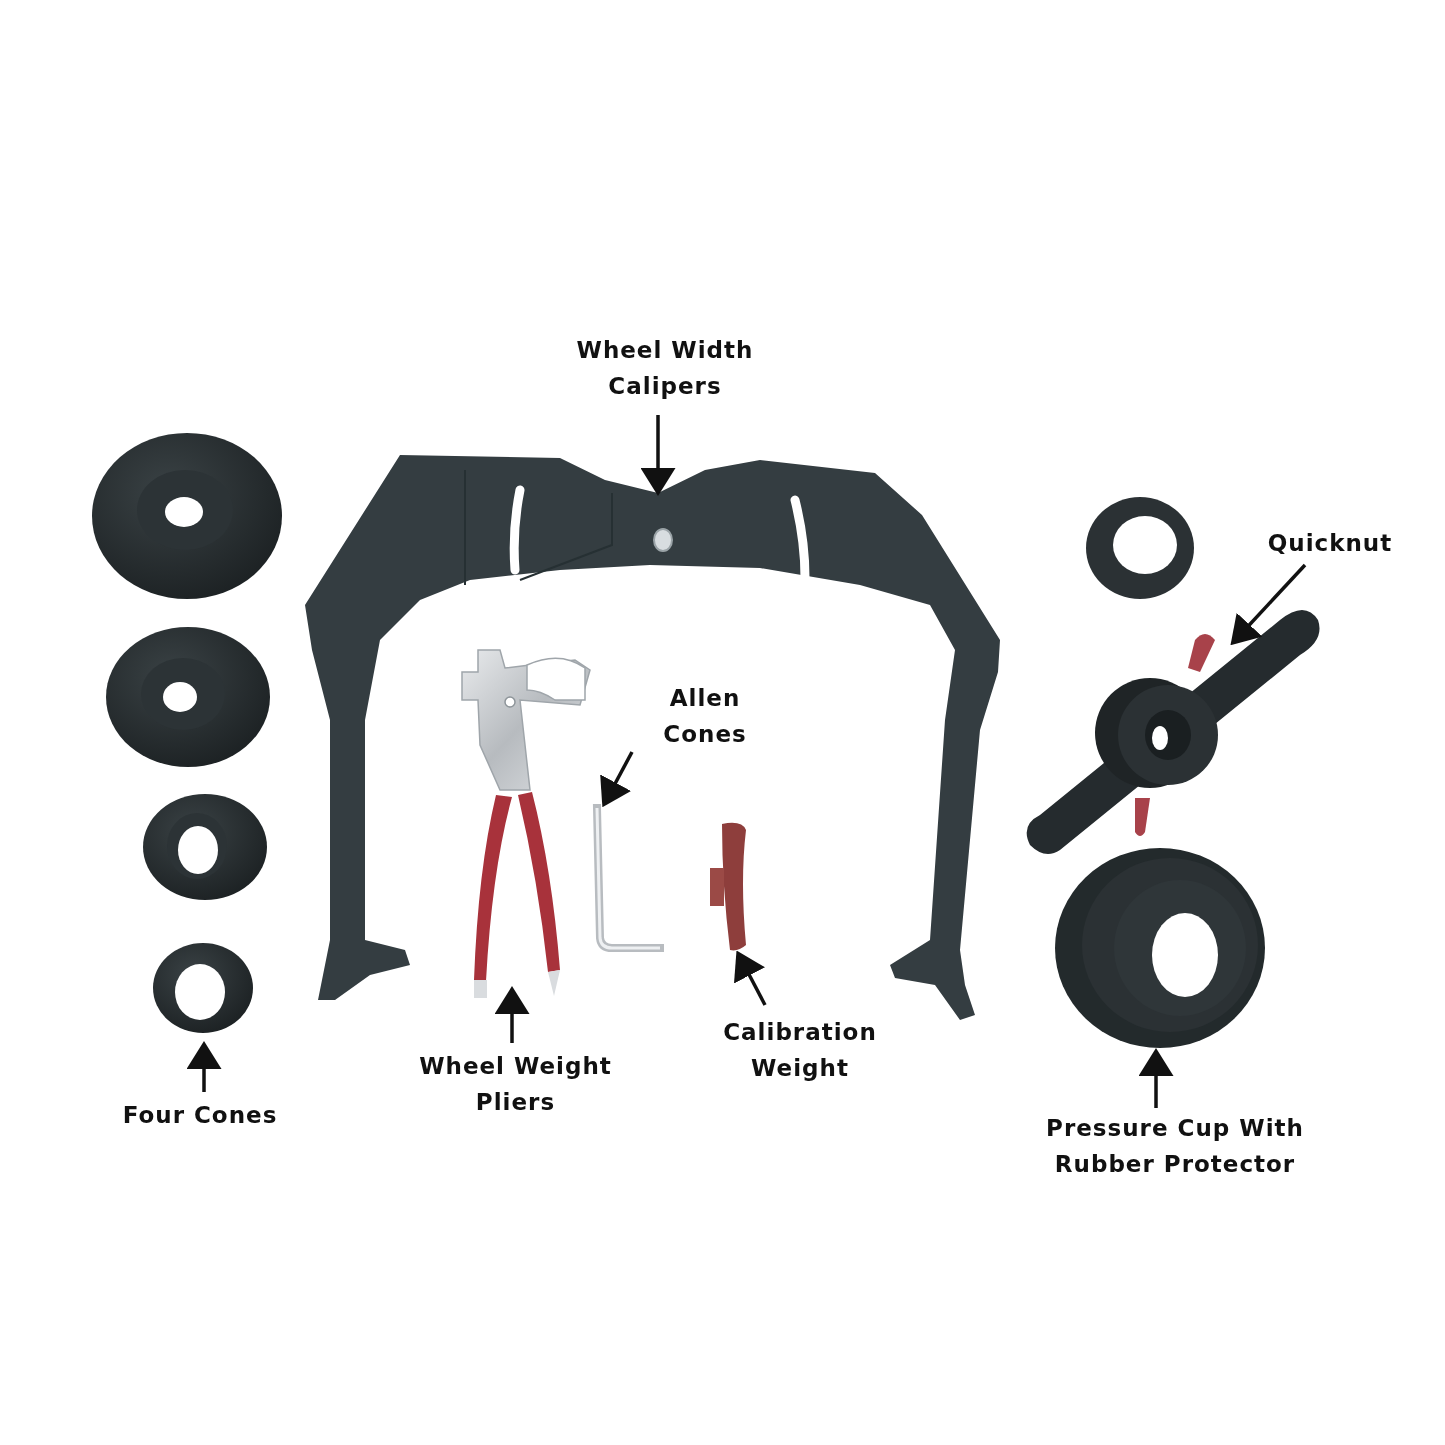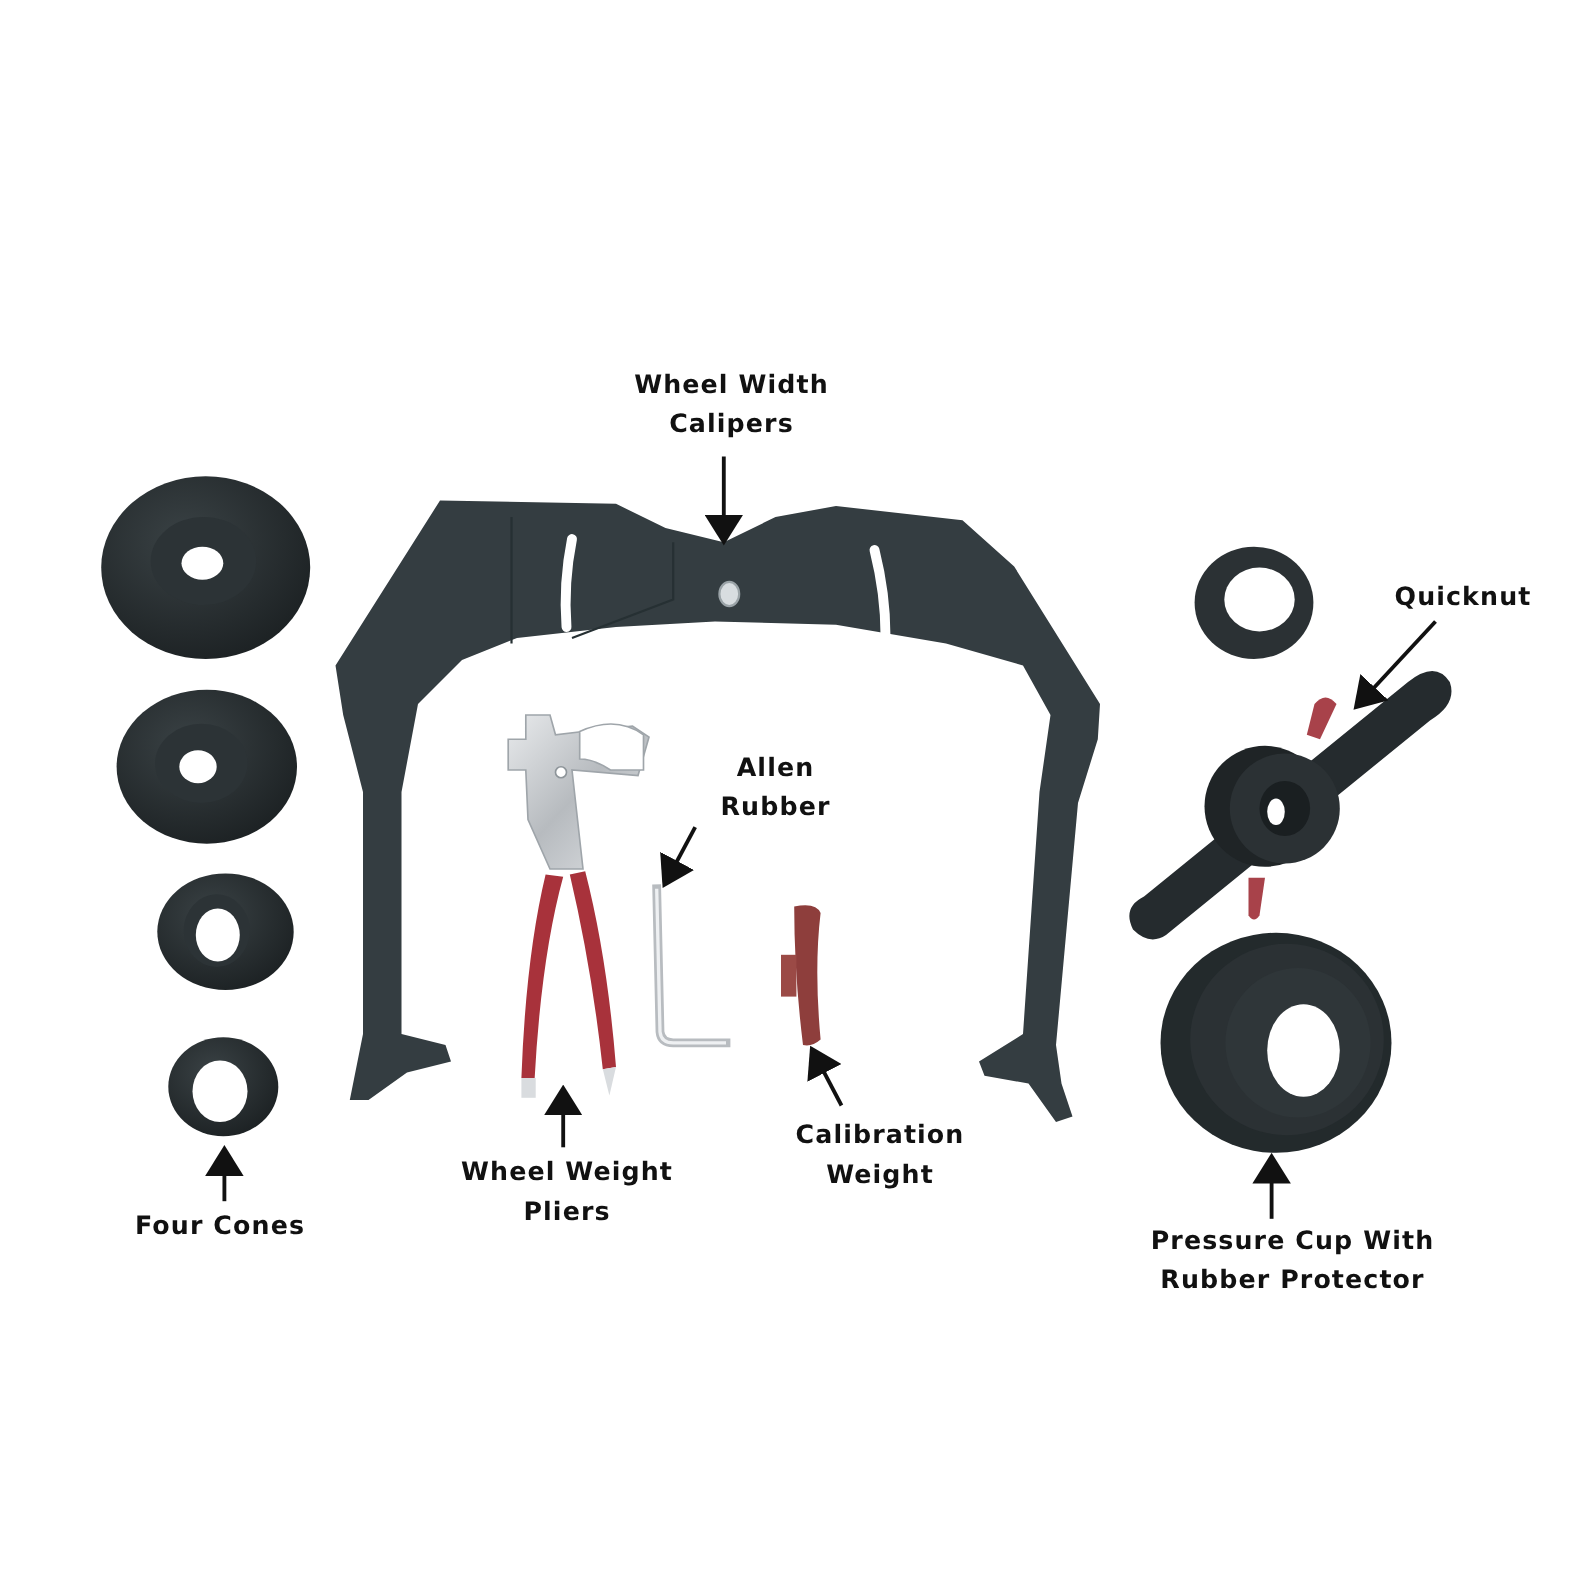--- a/index.html
+++ b/index.html
@@ -120,21 +120,21 @@
   <span>Four Cones</span>
 </div>
 
 <div class="label" style="left:378px; top:1048px; width:275px;">
   <span>Wheel Weight</span>
   <span>Pliers</span>
 </div>
 
 <div class="label" style="left:625px; top:680px; width:160px;">
   <span>Allen</span>
-  <span>Rubber</span>
+  <span>Cones</span>
 </div>
 
 <div class="label" style="left:690px; top:1014px; width:220px;">
   <span>Calibration</span>
   <span>Weight</span>
 </div>
 
 <div class="label" style="left:1240px; top:525px; width:180px;text-align:center;">
   <span>Quicknut</span>
 </div>

